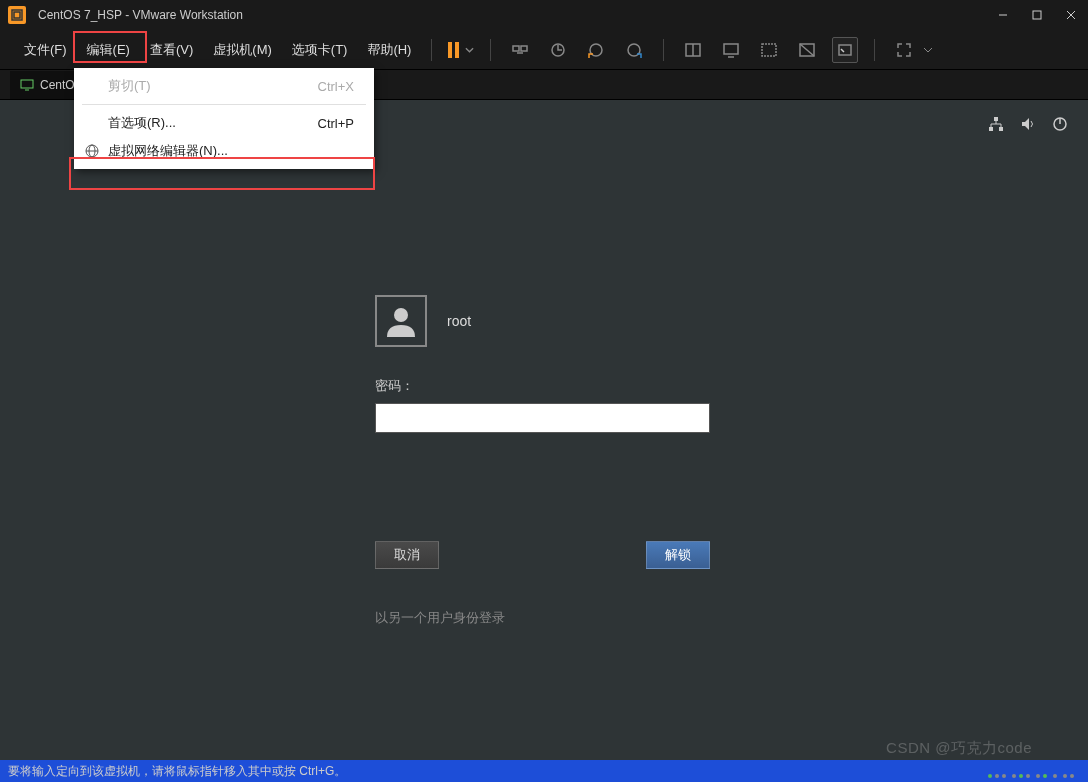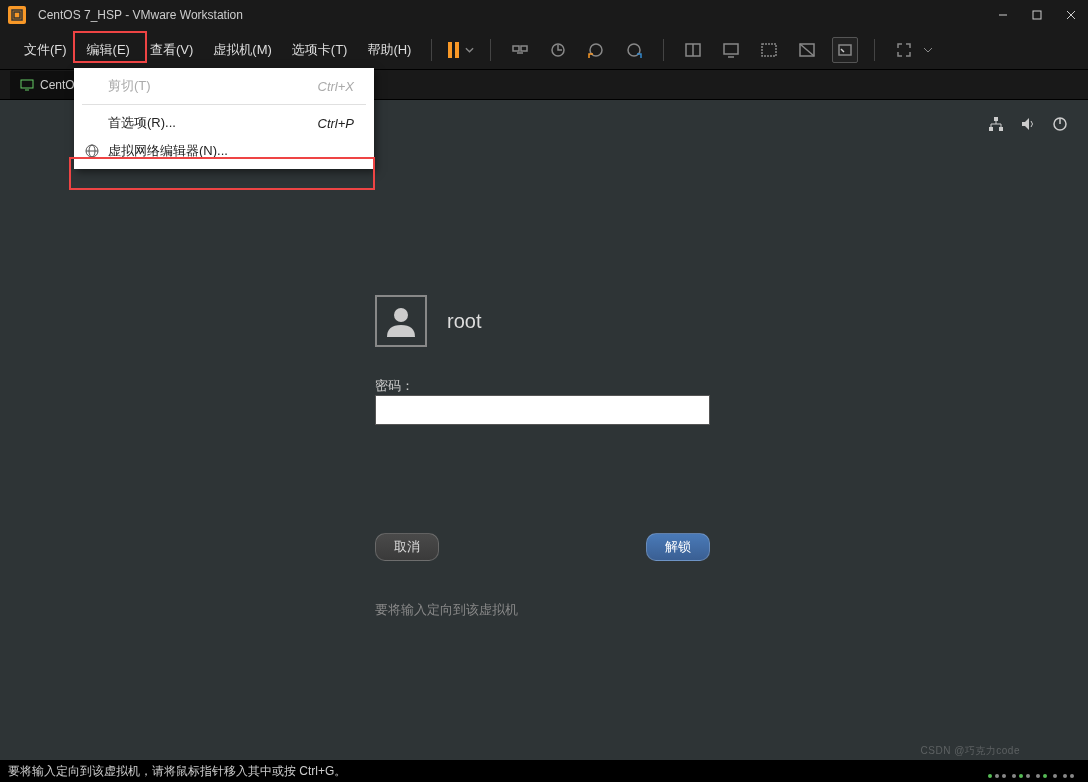--- a/index.html
+++ b/index.html
@@ -30,50 +30,50 @@
 
 
 .tabs-row { height: 30px; background: #191919; display: flex; align-items: flex-end; border-bottom: 1px solid #000; padding-left: 10px; }
 .vm-tab { height: 28px; background: #0f0f0f; color: #ccc; display: flex; align-items: center; padding: 0 10px; font-size: 12px; gap: 6px; }
 .vm-tab .vm-icon { width: 14px; height: 14px; }
 
 
 .dropdown { position: absolute; left: 74px; top: 68px; width: 300px; background: #fff; box-shadow: 2px 3px 8px rgba(0,0,0,0.5); z-index: 20; padding: 4px 0; }
 .dd-item { display: flex; align-items: center; height: 28px; padding: 0 28px 0 34px; font-size: 13px; color: #222; cursor: pointer; position: relative; }
 .dd-item.disabled { color: #aaa; cursor: default; }
-.dd-item .shortcut { position: absolute; right: 20px; color: inherit; font-style: italic; }
+.dd-item .shortcut { position: absolute; right: 20px; color: inherit; }
 .dd-sep { height: 1px; background: #e0e0e0; margin: 4px 8px; }
 .dd-item .dd-icon { position: absolute; left: 10px; width: 16px; height: 16px; }
 
 
 .guest-area { position: absolute; left: 0; top: 100px; right: 0; bottom: 22px; background: #2e3436; }
 .guest-topright { position: absolute; right: 20px; top: 16px; display: flex; gap: 16px; color: #bbb; }
 .guest-topright svg { width: 16px; height: 16px; }
 
 .login-box { position: absolute; left: 375px; top: 195px; width: 350px; }
 .user-row { display: flex; align-items: center; gap: 20px; margin-bottom: 30px; }
 .avatar { width: 52px; height: 52px; border: 2px solid #888; display: flex; align-items: center; justify-content: center; }
 .avatar svg { width: 36px; height: 36px; fill: #ccc; }
-.user-name { color: #ddd; font-size: 20px; }
-.pw-label { color: #ccc; font-size: 13px; }
+.user-name { color: #ddd; font-size: 14px; }
+.pw-label { color: #ccc; font-size: 13px; margin-bottom: 8px; }
 .pw-input { width: 335px; height: 30px; background: #fff; border: 1px solid #555; padding: 0 8px; font-size: 14px; outline: none; }
 .btn-row { display: flex; justify-content: space-between; width: 335px; margin-top: 108px; }
-.btn { padding: 4px 18px; font-size: 13px; border-radius: 10px; border: 1px solid rgba(255,255,255,0.2); cursor: pointer; }
+.btn { padding: 4px 18px; font-size: 13px; border-radius: 0; border: 1px solid rgba(255,255,255,0.2); cursor: pointer; }
 .btn-cancel { background: linear-gradient(#4a4a4a,#3a3a3a); color: #ddd; }
 .btn-unlock { background: linear-gradient(#4a7ab8,#3a5f93); color: #fff; }
 .other-user { color: #888; font-size: 13px; margin-top: 40px; cursor: pointer; }
 
 
-.status-bar { position: absolute; left: 0; bottom: 0; right: 0; height: 22px; background: #000000; color: #ccc; font-size: 12px; display: flex; align-items: center; padding: 0 8px; }
+.status-bar { position: absolute; left: 0; bottom: 0; right: 0; height: 22px; background: #1d4ed8; color: #ccc; font-size: 12px; display: flex; align-items: center; padding: 0 8px; }
 .status-right { position: absolute; right: 14px; bottom: 4px; display: flex; gap: 6px; }
 .status-dot-group { display: flex; gap: 3px; align-items: flex-end; }
 .sd { width: 4px; height: 4px; border-radius: 50%; }
 
 
-.watermark { position: absolute; right: 68px; bottom: 24px; color: rgba(200,200,200,0.3); font-size: 10px; z-index: 5; letter-spacing: 0.5px; }
+.watermark { position: absolute; right: 56px; bottom: 24px; color: rgba(200,200,200,0.3); font-size: 15px; z-index: 5; letter-spacing: 0.5px; }
 </style>
 </head>
 <body>
 
 <div class="title-bar">
   <span class="app-icon">
     <svg viewBox="0 0 12 12">
         <rect x="1" y="1" width="10" height="10" fill="none" stroke="#333" stroke-width="1.5"></rect>
         <rect x="3" y="3" width="6" height="6" fill="none" stroke="#333" stroke-width="1.5"></rect>
       </svg>
@@ -255,21 +255,21 @@
           </svg>
       </div>
       <span class="user-name">root</span>
     </div>
     <div class="pw-label">密码：</div>
     <input class="pw-input" type="password" value="" style="">
     <div class="btn-row">
       <button class="btn btn-cancel">取消</button>
       <button class="btn btn-unlock">解锁</button>
     </div>
-    <div class="other-user">要将输入定向到该虚拟机</div>
+    <div class="other-user">以另一个用户身份登录</div>
   </div>
 </div>
 
 <div class="watermark">CSDN @巧克力code</div>
 
 <div class="status-bar">
   <span>要将输入定向到该虚拟机，请将鼠标指针移入其中或按 Ctrl+G。</span>
   <div class="status-right">
     <div class="status-dot-group">
         <span class="sd" style="background:#5b5"></span>

